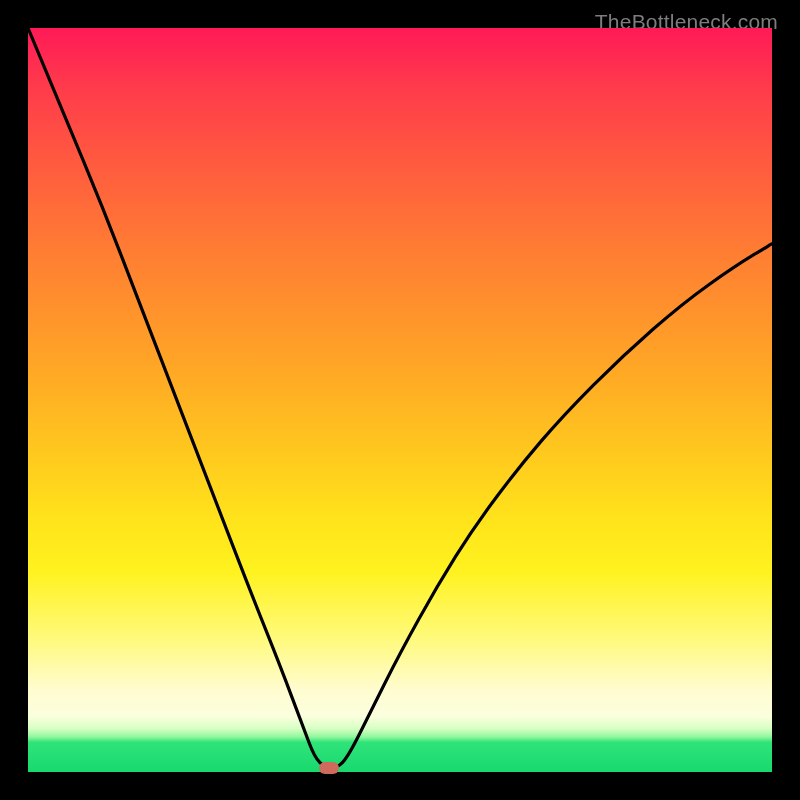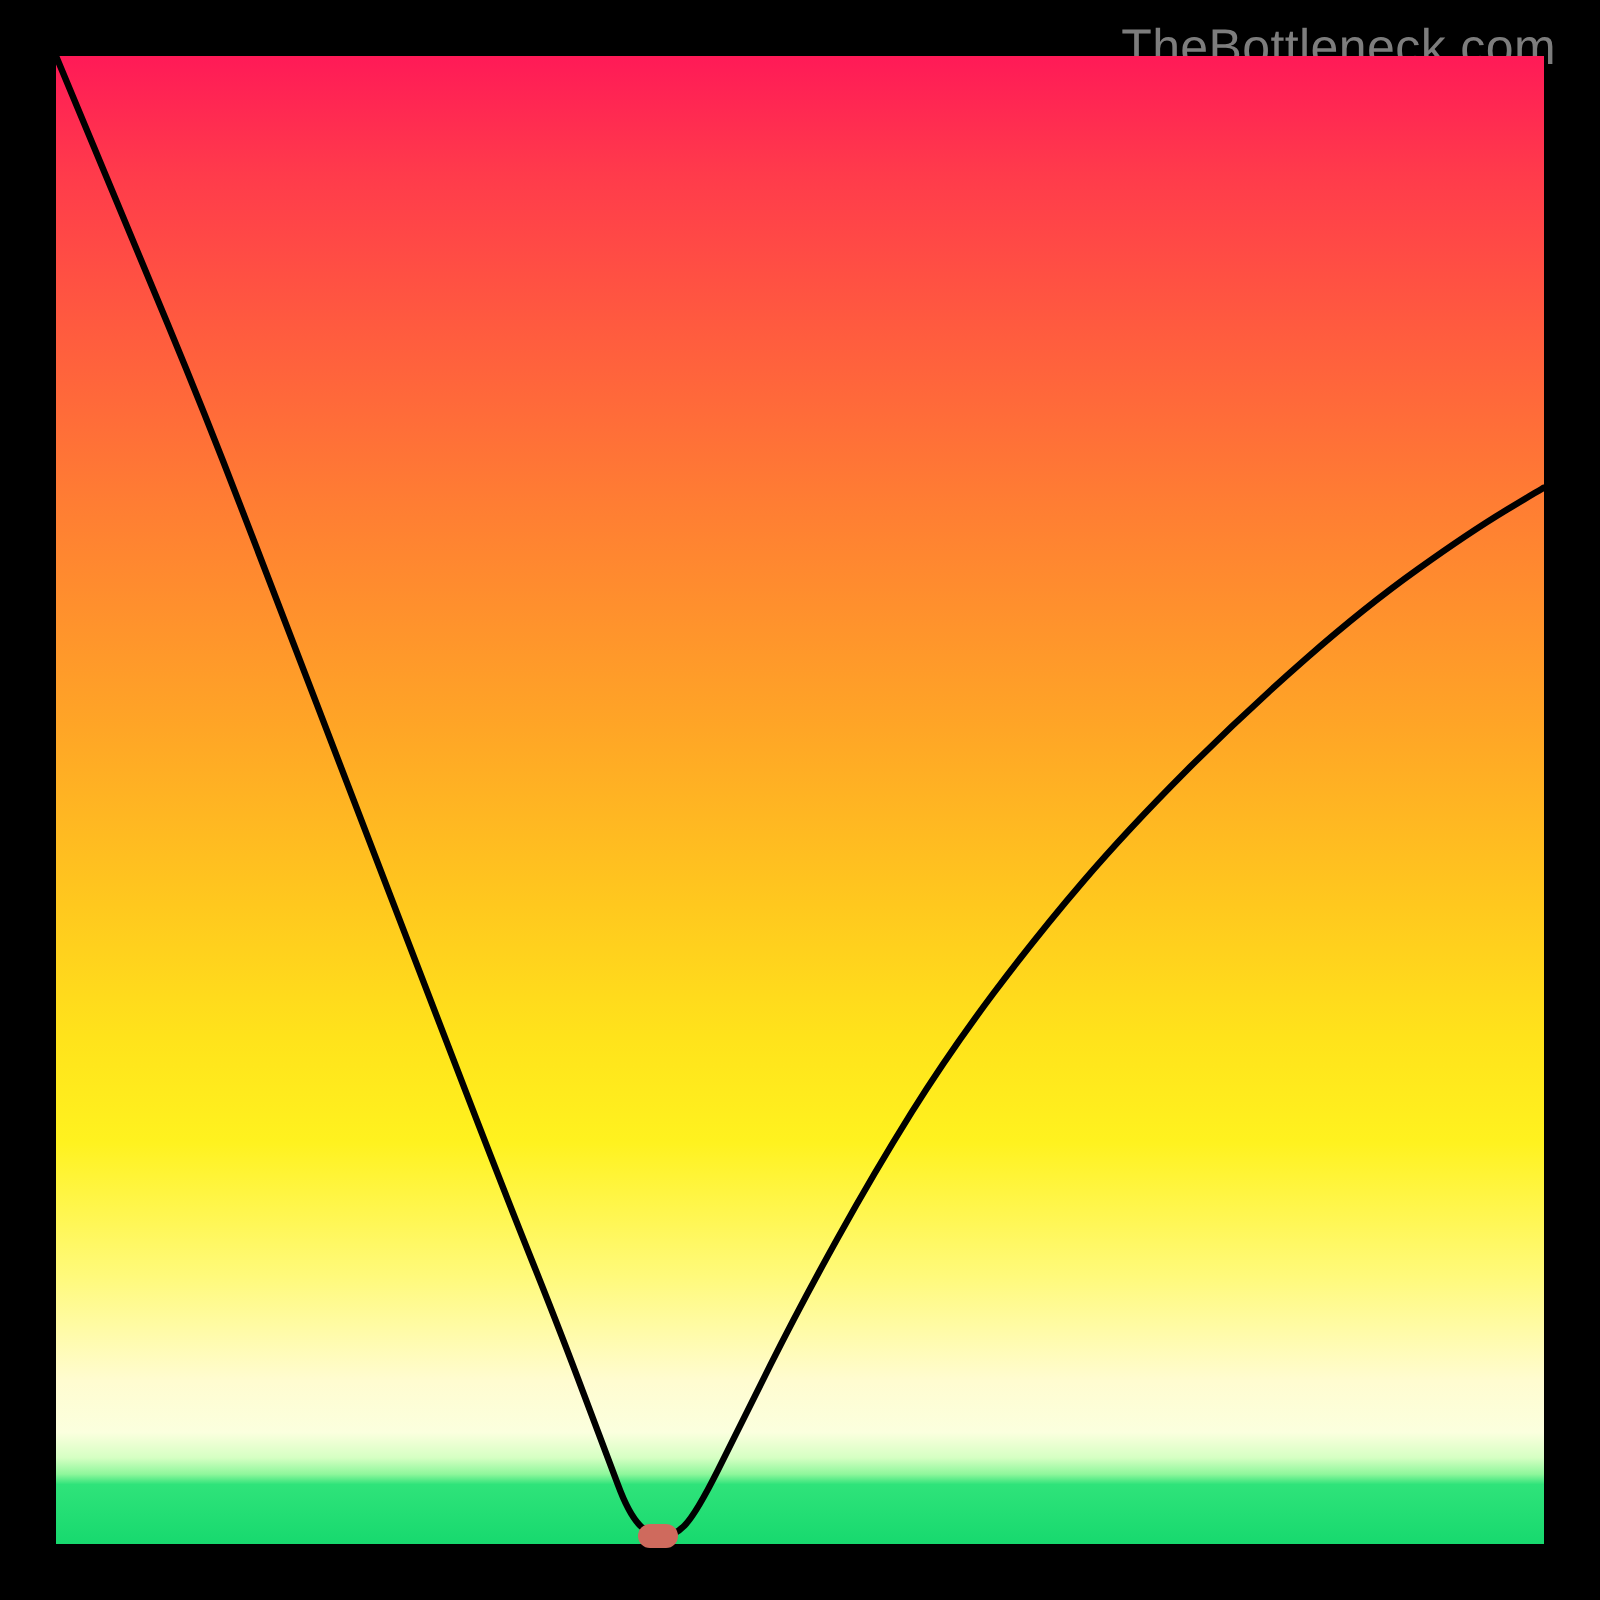--- a/index.html
+++ b/index.html
@@ -43,21 +43,21 @@
       #8ff79c 95.3%,
       #2fe37a 96%,
       #17d96e 100%
     );
   }
   .watermark {
     position: absolute;
     top: 10px;
     right: 22px;
     color: #7d7d7d;
-    font-size: 25px;
+    font-size: 21px;
     font-weight: 500;
     letter-spacing: 0.2px;
     user-select: none;
   }
   svg.curve {
     position: absolute;
     left: 0;
     top: 0;
     width: 744px;
     height: 744px;

